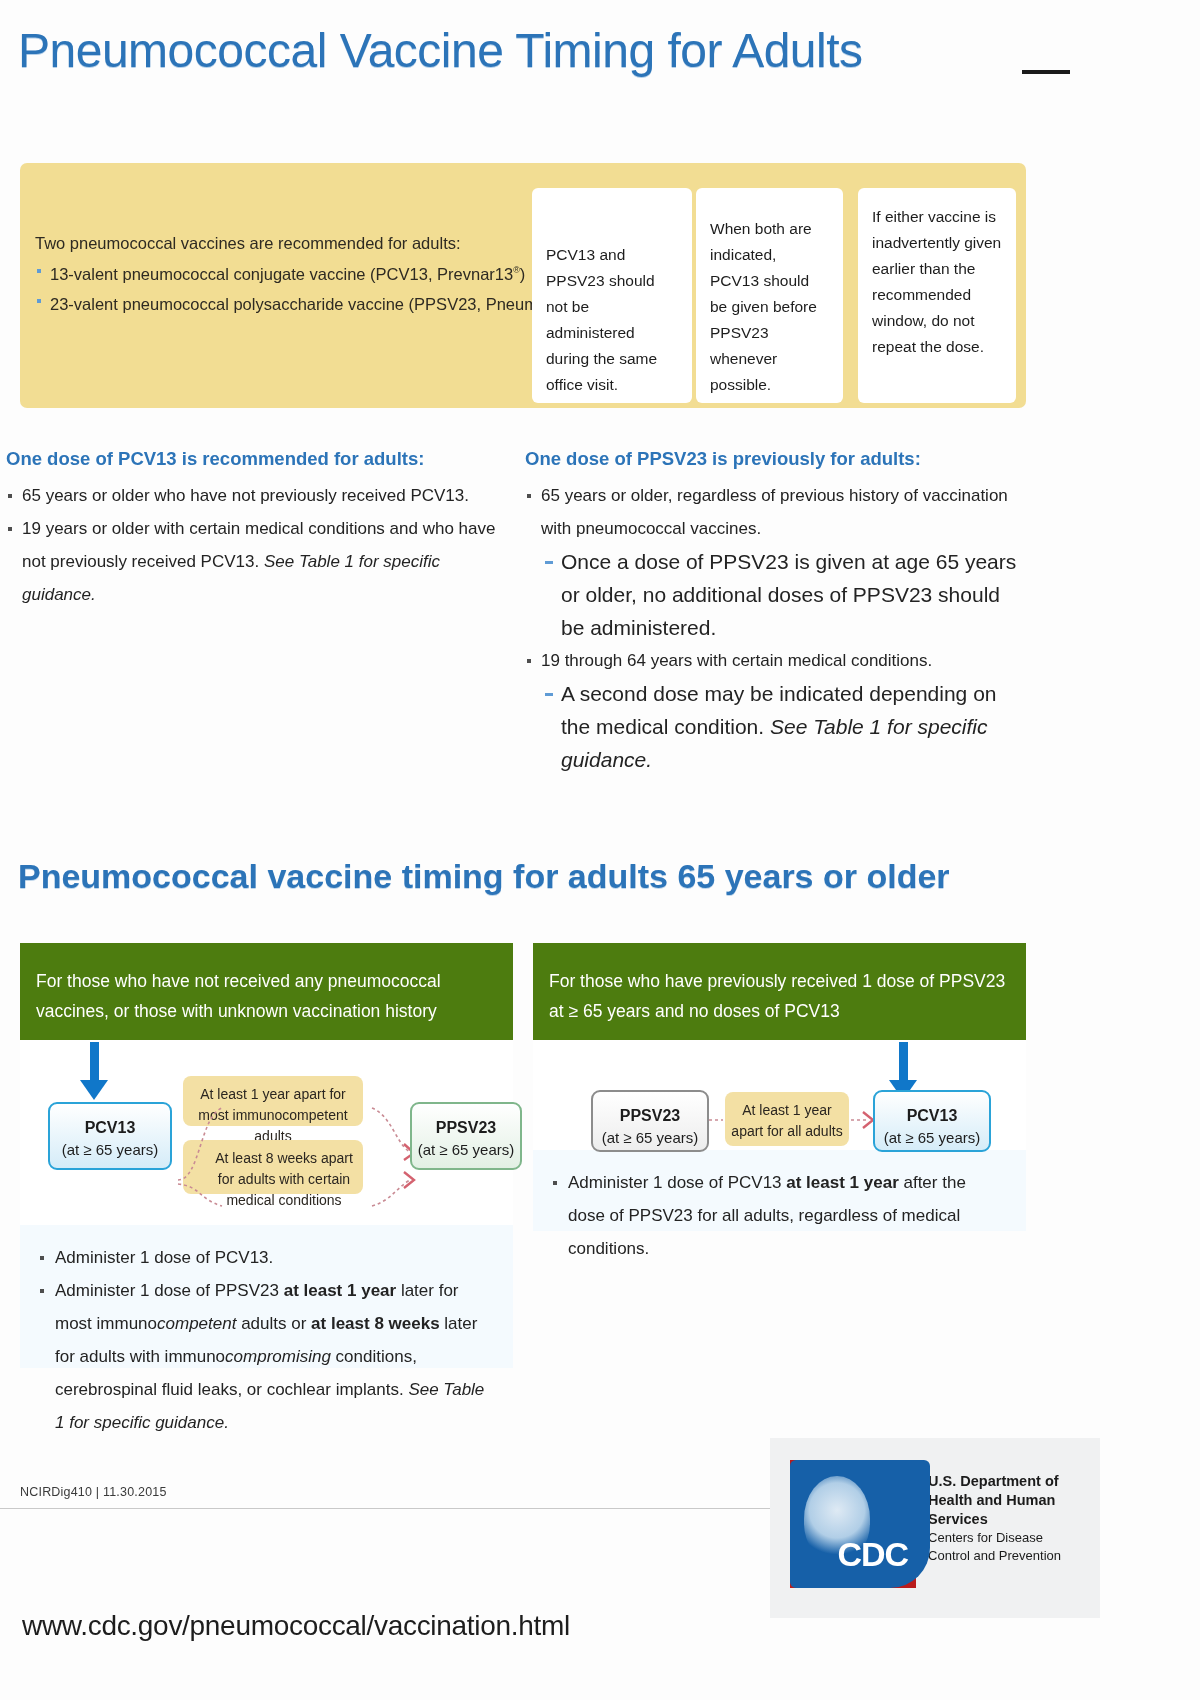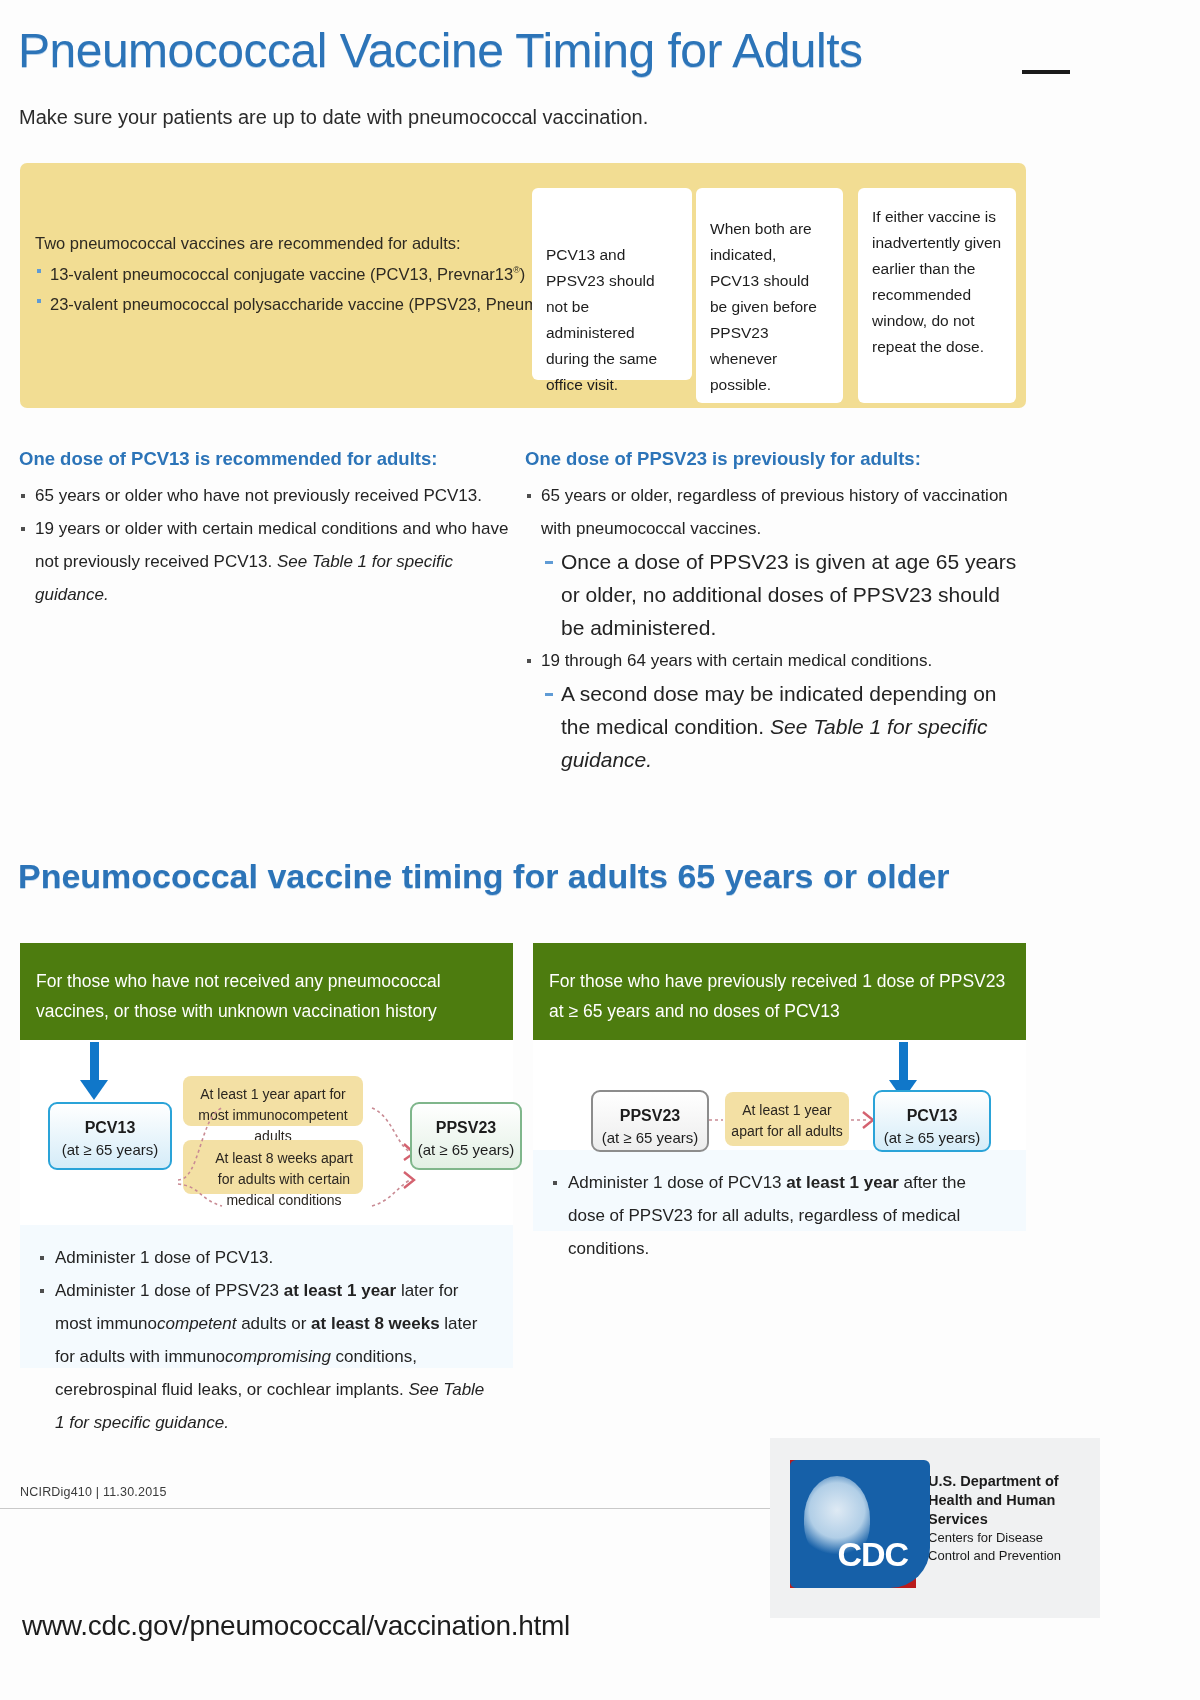--- a/index.html
+++ b/index.html
@@ -96,30 +96,30 @@
     position: absolute;
     top: 25px;
     background: #ffffff;
     border-radius: 6px;
     font-size: 15.5px;
     line-height: 26px;
     color: #1d1d1d;
     padding: 16px 14px 14px 14px;
     box-sizing: border-box;
   }
-  .note-card.n1 { left: 512px; width: 160px; height: 192px; }
+  .note-card.n1 { left: 512px; width: 160px; height: 215px; }
   .note-card.n2 { left: 676px; width: 147px; height: 215px; }
   .note-card.n3 { left: 838px; width: 158px; height: 215px; }
   .note-card.n1 .nc-inner { padding-top: 38px; }
   .note-card.n2 .nc-inner { padding-top: 12px; }
   .note-card.n3 .nc-inner { padding-top: 0px; }
 
   
   .rec-col { position: absolute; }
-  .rec-col.left  { left: 19px;  top: 448px; width: 495px; }
+  .rec-col.left  { left: 6px;  top: 448px; width: 495px; }
   .rec-col.right { left: 525px; top: 448px; width: 500px; }
   .rec-head {
     font-size: 18.5px;
     font-weight: bold;
     color: #2c74b8;
     margin-bottom: 9px;
     white-space: nowrap;
   }
   .rec-col ul { margin: 0; padding: 0; list-style: none; }
   .rec-col li.lvl1 {
@@ -346,21 +346,20 @@
   .hhs-text .big { font-weight: bold; font-size: 14.5px; }
   .hhs-text .small { font-size: 13px; line-height: 18px; }
 </style>
 </head>
 <body>
 
 <div id="page">
 
   <div class="page-title">Pneumococcal Vaccine Timing for Adults</div>
   <div class="header-rule"></div>
-  <div class="subtitle">Make sure your patients are up to date with pneumococcal vaccination.</div>
 
   <div class="banner">
 
     <div class="banner-left">
       <p class="bl-lead">Two pneumococcal vaccines are recommended for adults:</p>
       <ul>
         <li><span>13-valent pneumococcal conjugate vaccine (PCV13, Prevnar13</span><sup class="reg">®</sup>)</li>
         <li><span>23-valent pneumococcal polysaccharide vaccine (PPSV23, Pneumovax</span><sup class="reg">®</sup>23)</li>
       </ul>
     </div>

